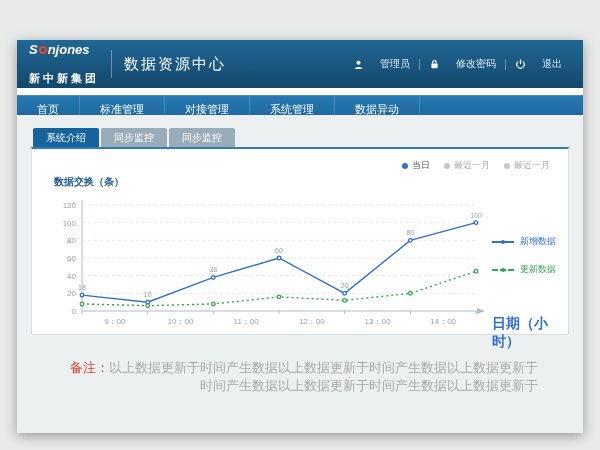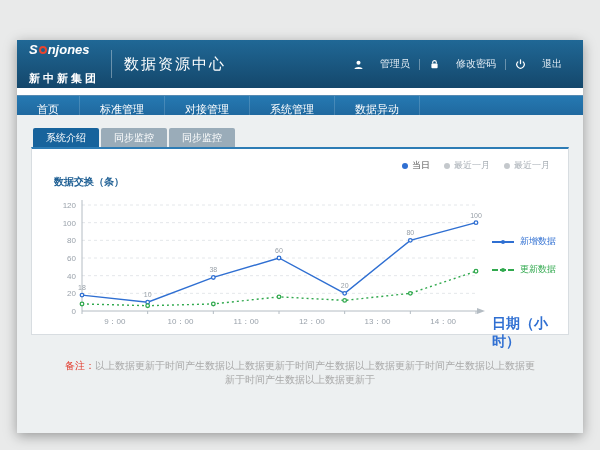--- a/index.html
+++ b/index.html
@@ -64,21 +64,21 @@
   .dot{width:6px;height:6px;border-radius:50%;display:inline-block;background:#c4c8cc}
   .y-title{position:absolute;left:22px;top:26px;font-size:10px;color:#1d5e93;font-weight:bold}
   .chart{position:absolute;left:12px;top:44px}
   .chart text{font-family:inherit}
   .x-title{position:absolute;left:460px;top:166px;font-size:14px;color:#2f6fd2;font-weight:bold}
   .series-legend{position:absolute;right:12px;top:86px;display:flex;flex-direction:column;gap:15px}
   .sl-item{display:flex;align-items:center;gap:6px;cursor:pointer;font-size:9px}
   .line-sample{width:22px;height:0;border-top:2px solid currentColor;position:relative;display:inline-block}
   .line-sample.dashed{border-top-style:dashed}
   .line-sample::after{content:"";position:absolute;left:9px;top:-3px;width:4px;height:4px;border-radius:50%;background:currentColor}
-  .note{position:absolute;left:0;right:0;top:210px;text-align:center;font-size:10px;color:#a9a9a9;padding:0 30px}
+  .note{position:absolute;left:0;right:0;top:210px;text-align:right;font-size:13px;color:#a9a9a9;padding:0 30px}
   .note-label{color:#e23b2e}
 </style>
 </head>
 <body>
 
 <div class="window">
 
   <header class="topbar">
     <div class="logo">
       <div class="brand-line">

